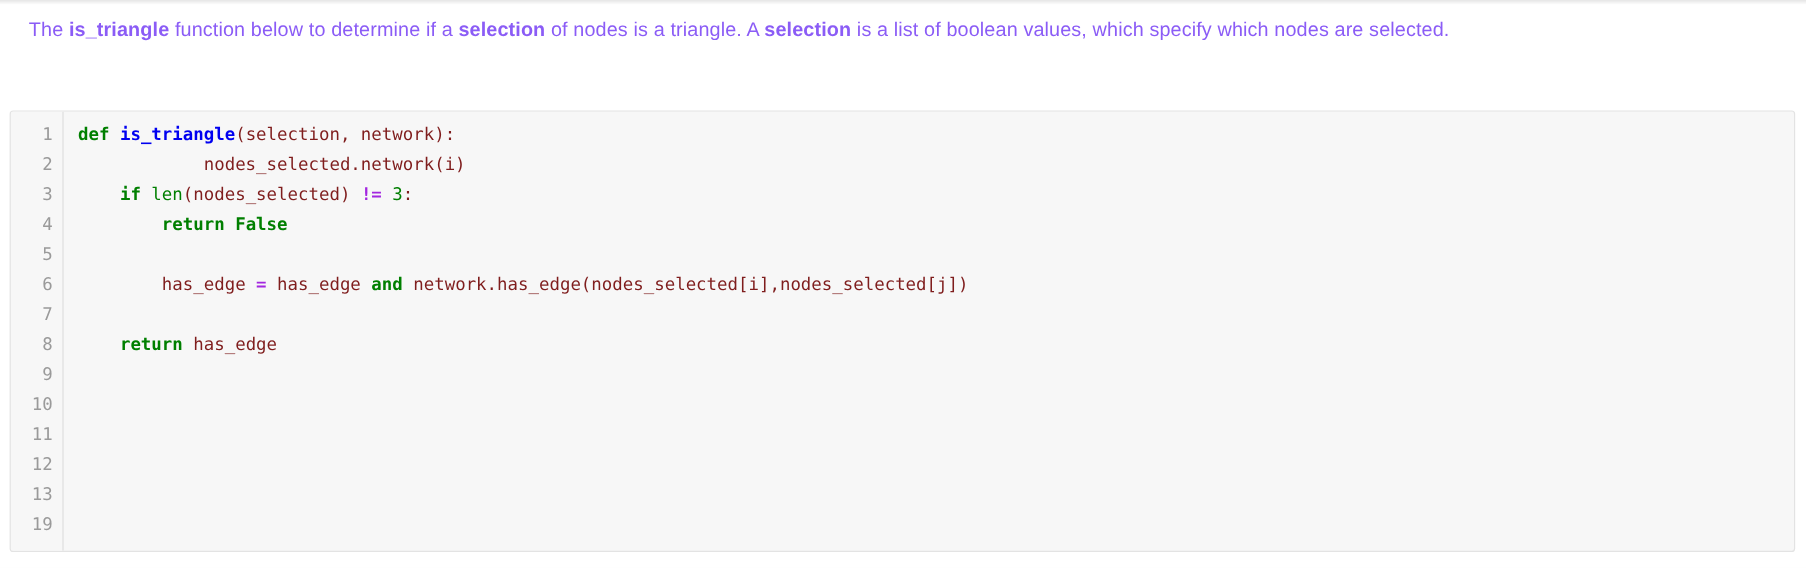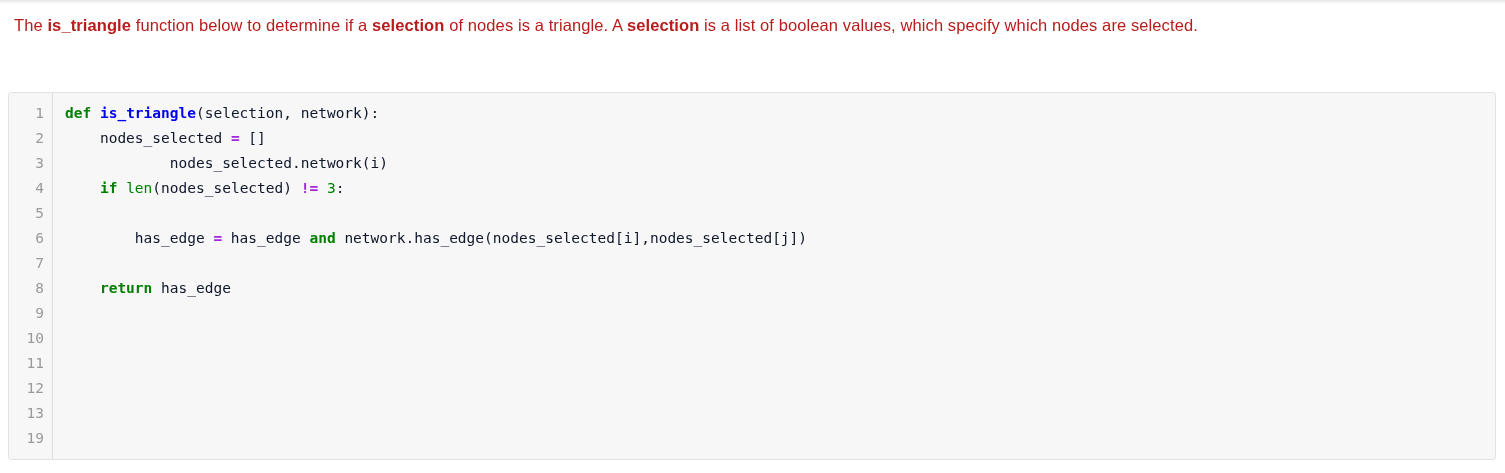--- a/index.html
+++ b/index.html
@@ -16,24 +16,24 @@
   }
   .scroll-shadow {
     position: absolute;
     top: 0; left: 0; right: 0;
     height: 4px;
     background: linear-gradient(to bottom, rgba(0,0,0,0.10), rgba(0,0,0,0.0));
     pointer-events: none;
     z-index: 5;
   }
   .prose {
-    padding: 10px 14px 0 14px;
+    padding: 10px 14px 0 24px;
     font-size: 16.5px;
     line-height: 30px;
-    color: #b91c1c;
+    color: #8b5cf6;
     max-width: 1420px;
     letter-spacing: 0.1px;
   }
   .prose b { font-weight: 700; }
 
   .code-card {
     position: absolute;
     left: 8px;
     top: 92px;
     width: 1488px;
@@ -79,21 +79,21 @@
     color: #202020;
     white-space: pre;
     min-height: 25px;
   }
   .k  { color: #007f00; font-weight: 700; }   
   .kc { color: #007f00; font-weight: 700; }   
   .nf { color: #0000f0; font-weight: 700; }   
   .nb { color: #007f00; }                      
   .o  { color: #a327e0; font-weight: 700; }    
   .mi { color: #007f00; }                      
-  .n  { color: #0f172a; }                      
+  .n  { color: #7f1d1d; }                      
 </style>
 </head>
 <body>
 
 <div class="scroll-shadow"></div>
 
 <div class="prose">
   <p id="paragraph-text" style="margin:0;"><span>The </span><b>is_triangle</b><span> function below to determine if a </span><b>selection</b><span> of nodes is a triangle. A </span><b>selection</b><span> is a list of boolean values, which specify which nodes are selected.</span></p>
 </div>
 
@@ -110,22 +110,22 @@
         <span class="ln">8</span>
         <span class="ln">9</span>
         <span class="ln">10</span>
         <span class="ln">11</span>
         <span class="ln">12</span>
         <span class="ln">13</span>
         <span class="ln">19</span>
       </div>
     <div class="code-body" id="code-body">
         <span class="cl"><span class="k">def</span><span class="n"> </span><span class="nf">is_triangle</span><span class="n">(selection, network):</span></span>
-        <span class="cl"><span class="n">    nodes_selected </span><span class="o">=</span><span class="n"> []</span></span>
         <span class="cl"><span class="n">            nodes_selected.network(i)</span></span>
         <span class="cl"><span class="n">    </span><span class="k">if</span><span class="n"> </span><span class="nb">len</span><span class="n">(nodes_selected) </span><span class="o">!=</span><span class="n"> </span><span class="mi">3</span><span class="n">:</span></span>
+        <span class="cl"><span class="n">        </span><span class="k">return</span><span class="n"> </span><span class="kc">False</span></span>
         <span class="cl">​</span>
         <span class="cl"><span class="n">        has_edge </span><span class="o">=</span><span class="n"> has_edge </span><span class="k">and</span><span class="n"> network.has_edge(nodes_selected[i],nodes_selected[j])</span></span>
         <span class="cl">​</span>
         <span class="cl"><span class="n">    </span><span class="k">return</span><span class="n"> has_edge</span></span>
       </div>
   </div>
 </div>
 
 </body></html>

